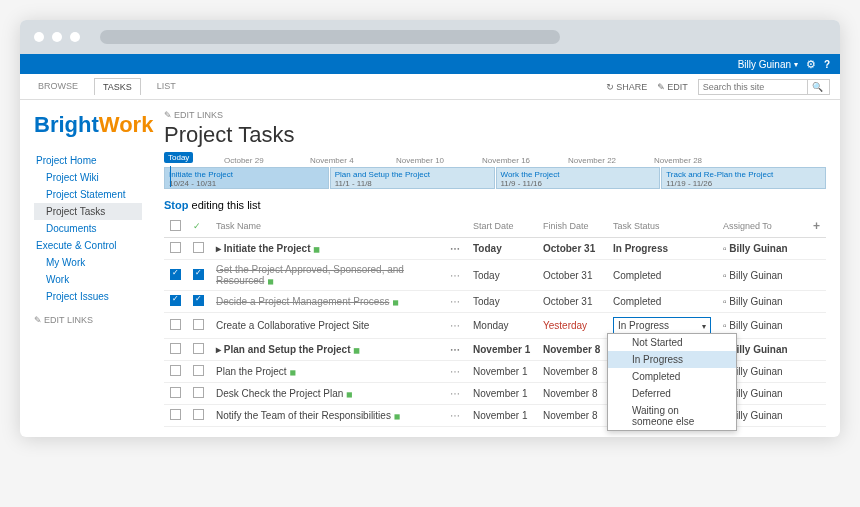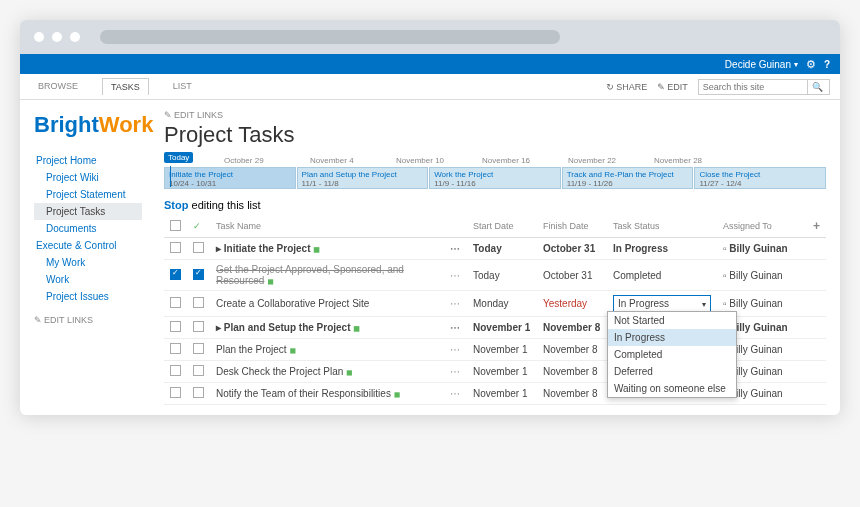--- a/index.html
+++ b/index.html
@@ -4,21 +4,21 @@
 <style>
 *{margin:0;padding:0;box-sizing:border-box;font-family:"Segoe UI",Arial,sans-serif}
 body{background:#f5f5f5;display:flex;justify-content:center;padding:20px}
 .window{width:860px;background:#fff;box-shadow:0 2px 20px rgba(0,0,0,.15);border-radius:6px;overflow:hidden}
 .chrome{background:#d7dde2;padding:10px 14px;display:flex;align-items:center;gap:8px}
 .chrome .dot{width:10px;height:10px;border-radius:50%;background:#fff}
 .chrome .url{flex:1;height:14px;background:#bcc3c9;border-radius:7px;margin-left:12px;max-width:460px}
 .ribbon{background:#0072c6;height:20px;display:flex;justify-content:flex-end;align-items:center;padding:0 10px;color:#fff;font-size:10px;gap:8px}
 .ribbon span{display:inline-flex;align-items:center;gap:3px}
 .subbar{display:flex;justify-content:space-between;align-items:center;padding:4px 10px;font-size:9px;color:#666;border-bottom:1px solid #ddd}
-.tabs-row{display:flex;gap:16px}
+.tabs-row{display:flex;gap:8px}
 .tabs-row div{padding:3px 8px;cursor:pointer;color:#888}
 .tabs-row .active{border:1px solid #ccc;border-bottom:none;color:#444}
 .actions{display:flex;gap:10px;align-items:center}
 .search{display:flex;align-items:flex-end}
 .search input{border:1px solid #ccc;font-size:9px;padding:2px 4px;width:110px}
 .search .mag{border:1px solid #ccc;border-left:none;padding:2px 5px;font-size:9px}
 .content{display:flex}
 .sidebar{width:130px;padding:12px 8px 8px 14px;font-size:10px;color:#0072c6}
 .logo{font-size:22px;margin-bottom:14px}
 .logo b{color:#0072c6;font-weight:800}
@@ -51,41 +51,41 @@
 .chk{width:11px;height:11px;border:1px solid #aaa;display:inline-block}
 .chk.on{background:#0072c6;border-color:#0072c6;position:relative}
 .chk.on::after{content:"✓";color:#fff;font-size:8px;position:absolute;top:-2px;left:1px}
 .done{text-decoration:line-through;color:#888}
 .green{color:#5cb85c;font-size:8px}
 .ellip{color:#888;letter-spacing:1px}
 .red{color:#c0392b}
 .status-cell{position:relative}
 .status-input{border:1px solid #0072c6;padding:2px 4px;width:100%;font-size:10px;display:flex;justify-content:space-between;align-items:center}
 .dropdown{position:absolute;top:20px;left:0;width:130px;background:#fff;border:1px solid #aaa;z-index:10;box-shadow:0 2px 6px rgba(0,0,0,.2)}
-.dropdown div{padding:3px 6px;font-size:10px;cursor:pointer}
+.dropdown div{padding:3px 24px;font-size:10px;cursor:pointer}
 .dropdown div:hover,.dropdown .hl{background:#d4e7f5}
 .gear::before{content:"⚙";font-size:11px}
 .help::before{content:"?";font-weight:bold}
 .arrow::before{content:"▾";font-size:8px}
 .plus{font-weight:bold;font-size:12px;color:#888}
 .tick{color:#5cb85c}
 </style>
 </head>
 <body>
 
 <div class="window">
   <div class="chrome">
     <div class="dot"></div>
     <div class="dot"></div>
     <div class="dot"></div>
     <div class="url"></div>
   </div>
   <div class="ribbon">
     <span>
-        <span>Decide Guinan</span> 
+        <span>Billy Guinan</span> 
         <span class="arrow"></span>
       </span>
     <span class="gear"></span>
     <span class="help"></span>
   </div>
   <div class="subbar">
     <div class="tabs-row">
       <div>BROWSE</div>
       <div class="active">TASKS</div>
       <div>LIST</div>
@@ -142,24 +142,20 @@
               <div class="d">11/1 - 11/8</div>
             </div>
             <div class="tl-bar">
               <div class="t">Work the Project</div>
               <div class="d">11/9 - 11/16</div>
             </div>
             <div class="tl-bar">
               <div class="t">Track and Re-Plan the Project</div>
               <div class="d">11/19 - 11/26</div>
             </div>
-            <div class="tl-bar">
-              <div class="t">Close the Project</div>
-              <div class="d">11/27 - 12/4</div>
-            </div>
           </div>
       </div>
 
       <div class="stop-line"><b>Stop</b><span> editing this list</span></div>
 
       <table>
         <thead>
             <tr>
           <th style="width:18px"><span class="chk"></span></th>
           <th style="width:18px"><span class="tick">✓</span></th>
@@ -181,20 +177,31 @@
               <td>Today</td>
               <td>October 31</td>
               <td>In Progress</td>
               <td>▫ Billy Guinan</td>
               <td></td>
             </tr>
             <tr>
               <td><span class="chk on"></span></td>
               <td><span class="chk on"></span></td>
               <td><span class="done">Get the Project Approved, Sponsored, and Resourced</span> <span class="green">◼</span></td>
+              <td><span class="ellip">⋯</span></td>
+              <td>Today</td>
+              <td>October 31</td>
+              <td>Completed</td>
+              <td>▫ Billy Guinan</td>
+              <td></td>
+            </tr>
+            <tr>
+              <td><span class="chk on"></span></td>
+              <td><span class="chk on"></span></td>
+              <td><span class="done">Decide a Project Management Process</span> <span class="green">◼</span></td>
               <td><span class="ellip">⋯</span></td>
               <td>Today</td>
               <td>October 31</td>
               <td>Completed</td>
               <td>▫ Billy Guinan</td>
               <td></td>
             </tr>
             <tr>
               <td><span class="chk"></span></td>
               <td><span class="chk"></span></td>

